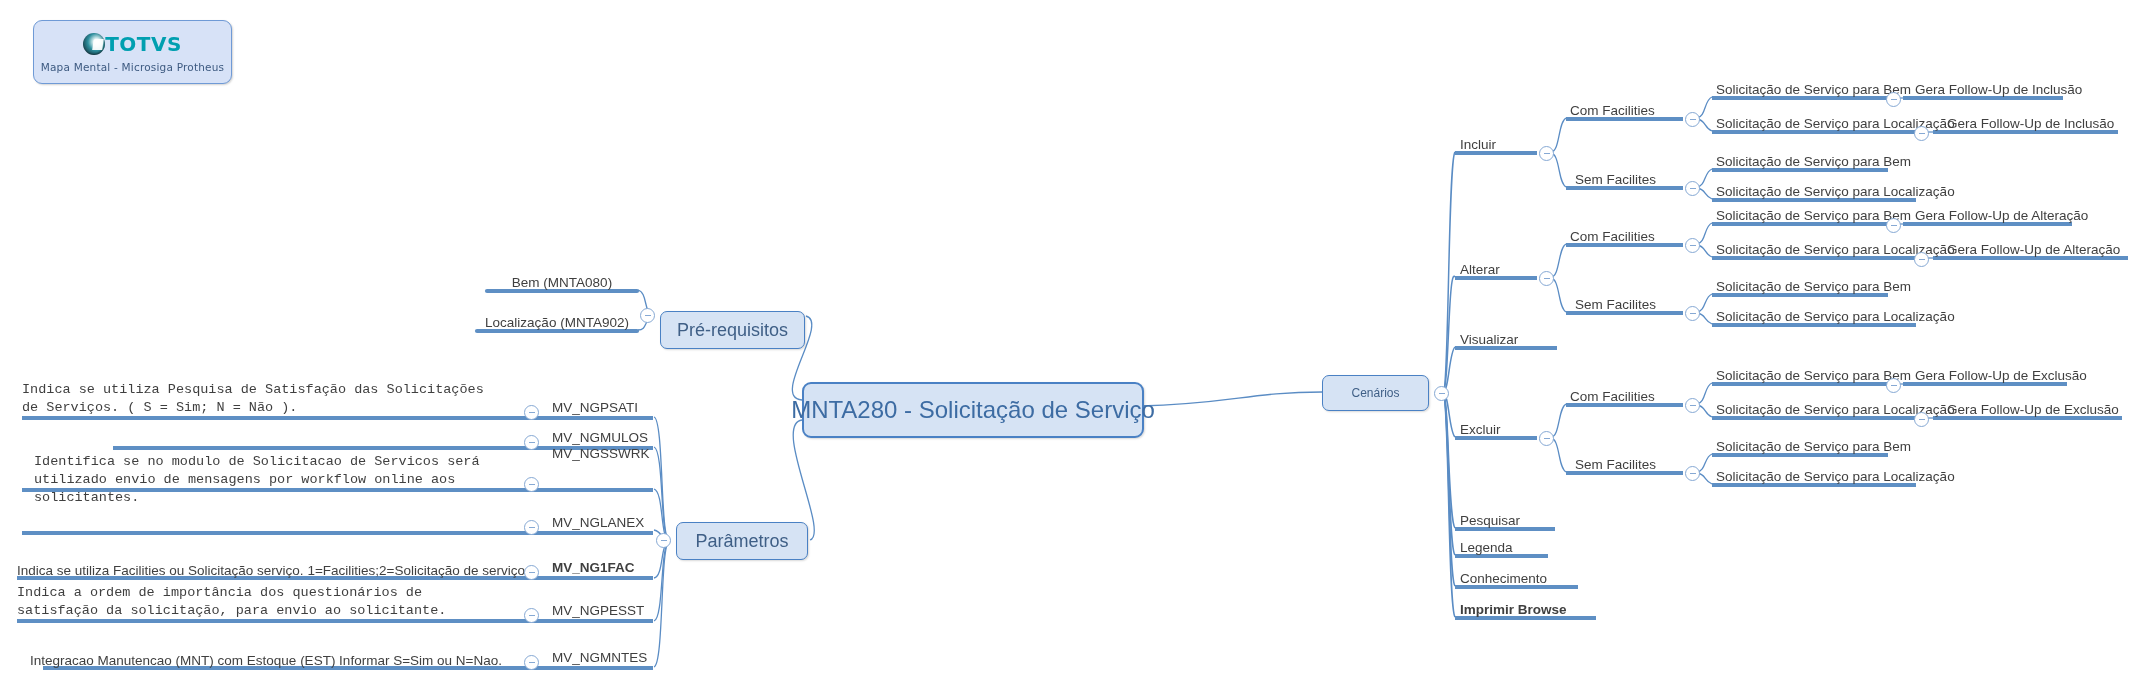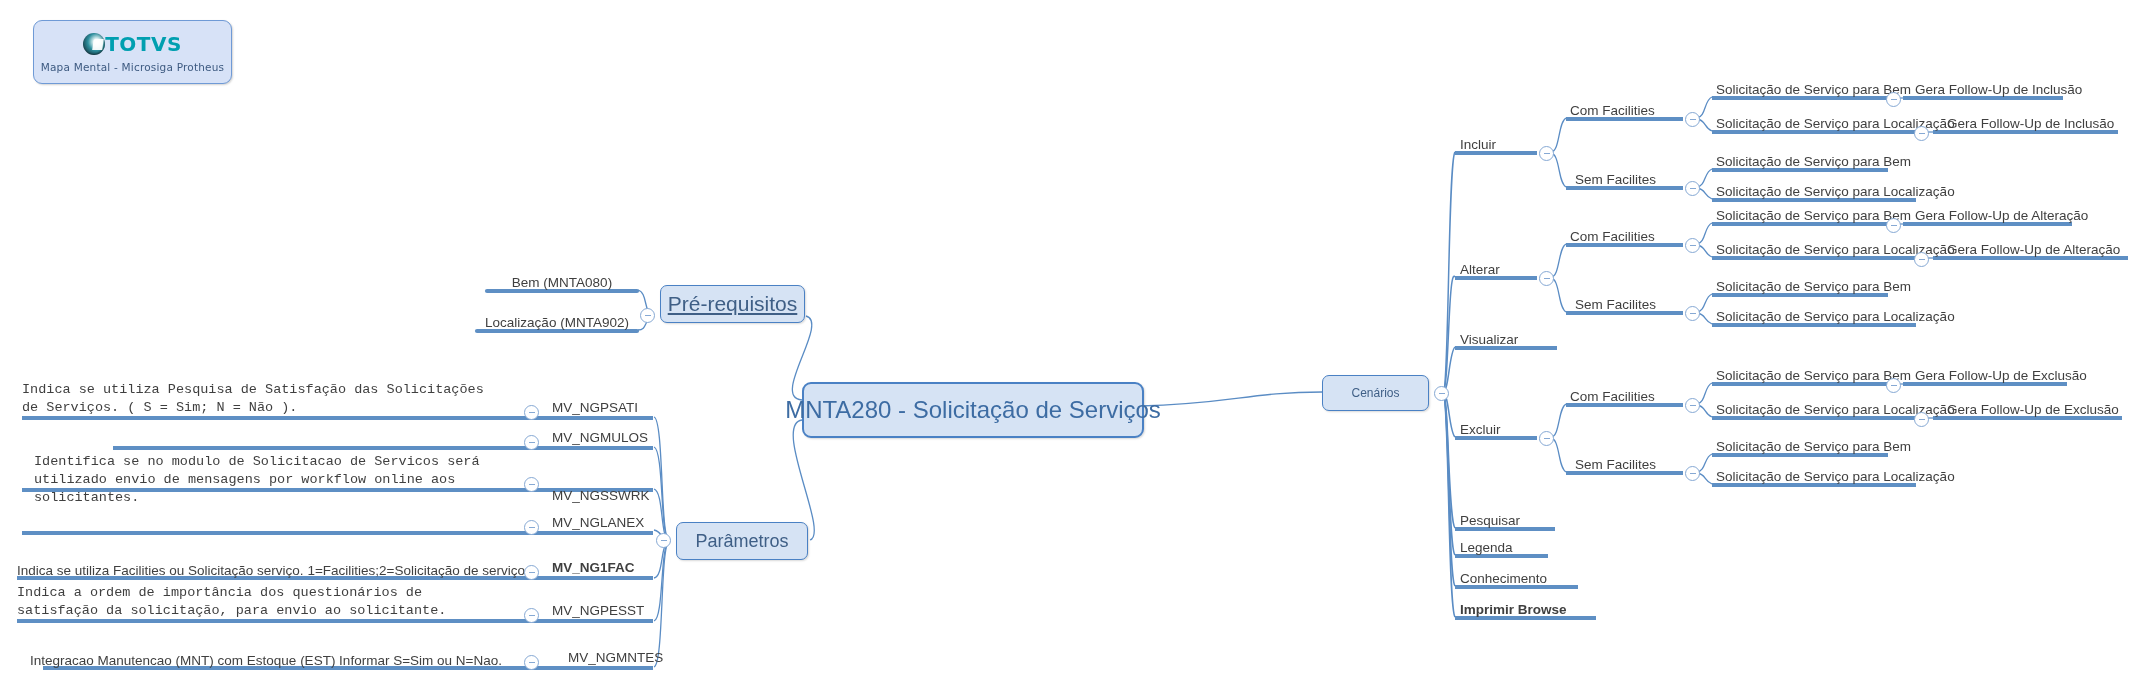--- a/index.html
+++ b/index.html
@@ -78,24 +78,23 @@
   }
   #node-center{
     left:802px; top:382px;
     width:338px; height:52px;
     border-width:2.4px;
     border-radius:9px;
     font-size:24px;
     color:#3d6ca3;
   }
   #node-prereq{
-    left:660px; top:285px;
+    left:660px; top:311px;
     width:143px; height:36px;
-    font-size:21px;
-    text-decoration:underline;
+    font-size:18px;
   }
   #node-param{
     left:676px; top:522px;
     width:130px; height:36px;
     font-size:18px;
   }
   #node-cenarios{
     left:1322px; top:375px;
     width:105px; height:34px;
     font-size:12px;
@@ -295,56 +294,56 @@
   </svg>
 
   <div id="logo-card">
     <div id="logo-row">
       <span class="totvs-ball"></span>
       <span id="logo-word">TOTVS</span>
     </div>
     <div id="logo-sub">Mapa Mental - Microsiga Protheus</div>
   </div>
 
-  <div class="boxnode" id="node-center">MNTA280 - Solicitação de Serviços</div>
+  <div class="boxnode" id="node-center">MNTA280 - Solicitação de Serviço</div>
 
   <div class="boxnode" id="node-prereq">Pré-requisitos</div>
   <div class="toggle" style="left:640px; top:308px;"></div>
 
   <div class="leaf" style="left:487px; top:274px; width:150px; text-align:center;">Bem (MNTA080)</div>
   <div class="leaf" style="left:477px; top:314px; width:160px; text-align:center;">Localização (MNTA902)</div>
 
   <div class="boxnode" id="node-param">Parâmetros</div>
   <div class="toggle" style="left:656px; top:533px;"></div>
 
   <div class="leaf wrap" style="left:22px; top:381px; width:485px;">Indica se utiliza Pesquisa de Satisfação das Solicitações de Serviços. ( S = Sim; N = Não ).</div>
   <div class="toggle" style="left:524px; top:405px;"></div>
   <div class="leaf" style="left:552px; top:399px;">MV_NGPSATI</div>
 
   <div class="toggle" style="left:524px; top:435px;"></div>
   <div class="leaf" style="left:552px; top:429px;">MV_NGMULOS</div>
 
   <div class="leaf wrap" style="left:34px; top:453px; width:476px;">Identifica se no modulo de Solicitacao de Servicos será utilizado envio de mensagens por workflow online aos solicitantes.</div>
   <div class="toggle" style="left:524px; top:477px;"></div>
-  <div class="leaf" style="left:552px; top:487px;">MV_NGSSWRK</div>
+  <div class="leaf" style="left:552px; top:445px;">MV_NGSSWRK</div>
 
   <div class="toggle" style="left:524px; top:520px;"></div>
   <div class="leaf" style="left:552px; top:514px;">MV_NGLANEX</div>
 
   <div class="leaf" style="left:17px; top:562px; width:494px; text-align:right;">Indica se utiliza Facilities ou Solicitação  serviço. 1=Facilities;2=Solicitação de serviço.</div>
   <div class="toggle" style="left:524px; top:565px;"></div>
   <div class="leaf" style="left:552px; top:559px;font-weight:bold;">MV_NG1FAC</div>
 
   <div class="leaf wrap" style="left:17px; top:584px; width:494px;">Indica a ordem de importância dos questionários de satisfação da solicitação, para envio ao solicitante.</div>
   <div class="toggle" style="left:524px; top:608px;"></div>
   <div class="leaf" style="left:552px; top:602px;">MV_NGPESST</div>
 
   <div class="leaf" style="left:30px; top:652px; width:468px; text-align:right;">Integracao Manutencao (MNT) com Estoque (EST) Informar S=Sim ou N=Nao.</div>
   <div class="toggle" style="left:524px; top:655px;"></div>
-  <div class="leaf" style="left:568px; top:649px;">MV_NGMNTES</div>
+  <div class="leaf" style="left:552px; top:649px;">MV_NGMNTES</div>
 
   <div class="boxnode" id="node-cenarios">Cenários</div>
   <div class="toggle" style="left:1434px; top:386px;"></div>
 
   <div class="leaf" style="left:1460px; top:136px;">Incluir</div>
   <div class="toggle" style="left:1539px; top:146px;"></div>
 
   <div class="leaf" style="left:1570px; top:102px;">Com Facilities</div>
   <div class="toggle" style="left:1685px; top:112px;"></div>
 

